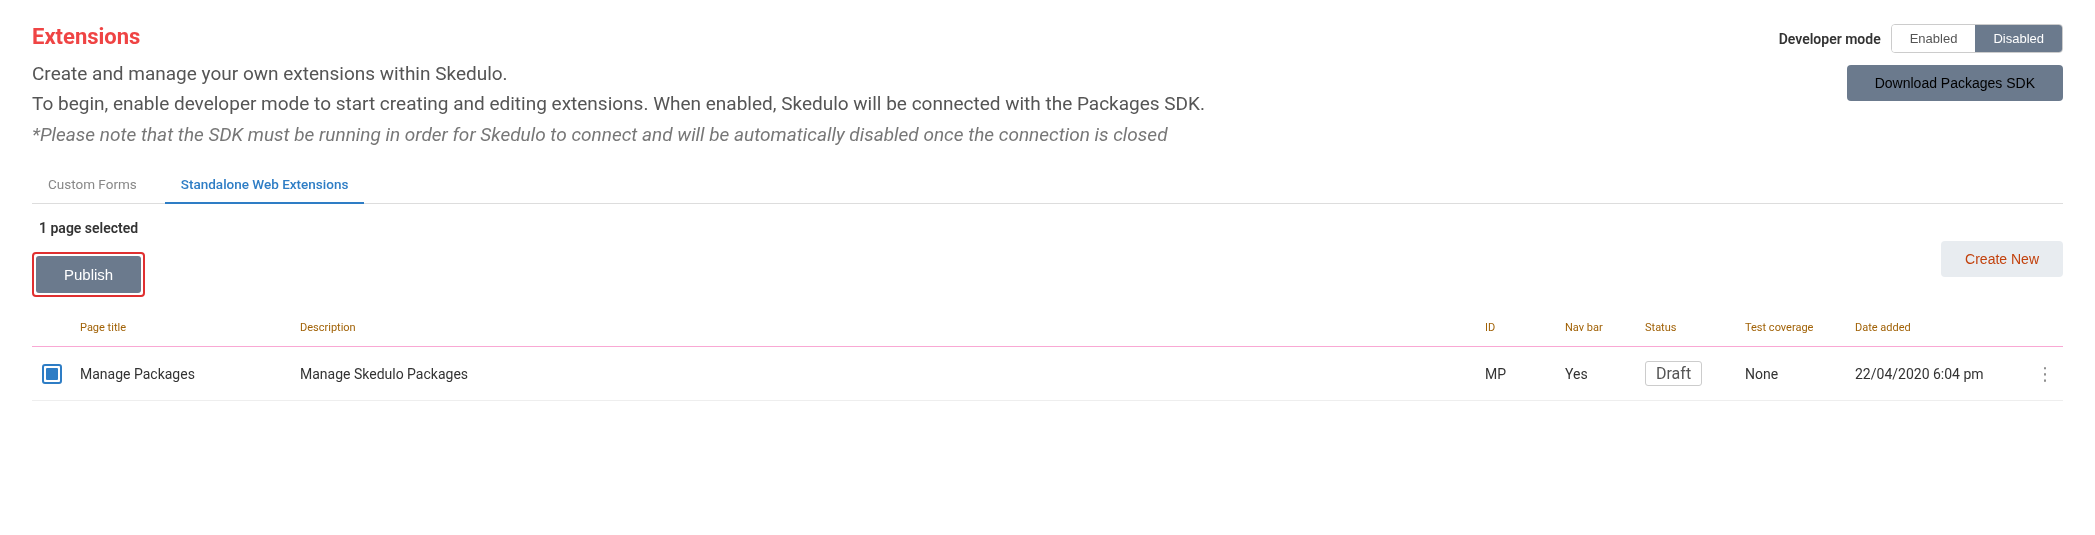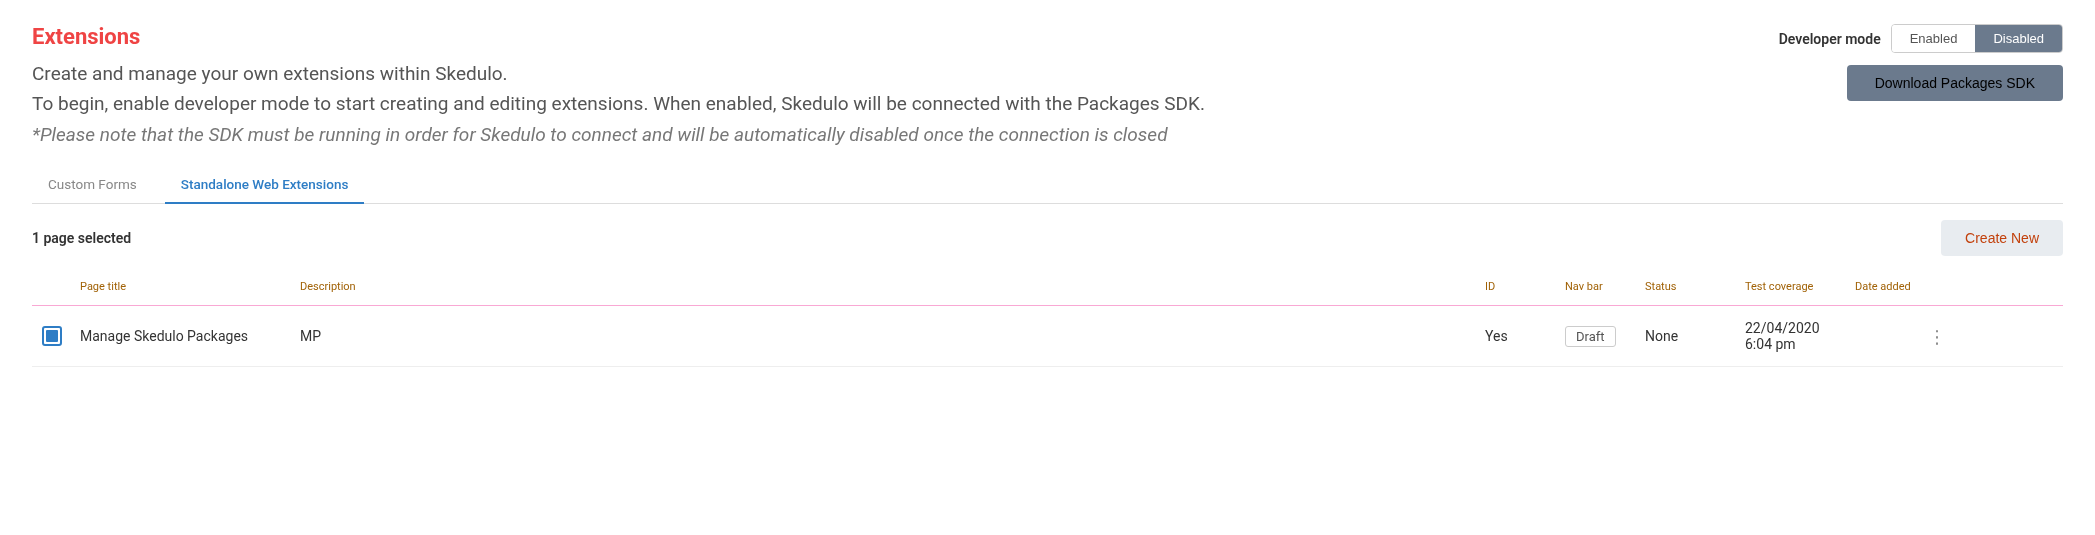--- a/index.html
+++ b/index.html
@@ -181,21 +181,21 @@
     .checkbox-icon .inner {
       width: 12px;
       height: 12px;
       background: #2e7dc5;
       border-radius: 1px;
     }
     .status-badge {
       border: 1px solid #ccc;
       border-radius: 3px;
       padding: 2px 10px;
-      font-size: 13px;
+      font-size: 16px;
       color: #555;
       display: inline-block;
     }
     .more-icon {
       color: #888;
       font-size: 18px;
       cursor: pointer;
       text-align: center;
     }
   </style>
@@ -230,20 +230,23 @@
       <span>Custom Forms</span>
     </div>
     <div class="tab active">
       <span>Standalone Web Extensions</span>
     </div>
   </div>
 
   <div class="toolbar-row">
     <div class="toolbar-left">
       <span class="selected-label">1 page selected</span>
+      <div class="publish-btn-wrapper">
+        <button class="publish-btn">Publish</button>
+      </div>
     </div>
     <button class="create-new-btn">Create New</button>
   </div>
 
   <div class="table-container">
     <div class="table-header">
       <div class="col"></div>
       <div class="col">Page title</div>
       <div class="col">Description</div>
       <div class="col">ID</div>
@@ -253,20 +256,21 @@
       <div class="col">Date added</div>
       <div class="col"></div>
     </div>
 
     <div class="table-row-data">
       <div class="col">
         <div class="checkbox-icon">
           <div class="inner"></div>
         </div>
       </div>
+      <div class="col">Manage Packages</div>
       <div class="col">Manage Skedulo Packages</div>
       <div class="col">MP</div>
       <div class="col">Yes</div>
       <div class="col">
         <span class="status-badge">Draft</span>
       </div>
       <div class="col">None</div>
       <div class="col">22/04/2020 6:04 pm</div>
       <div class="col">
         <div class="more-icon">⋮</div>

